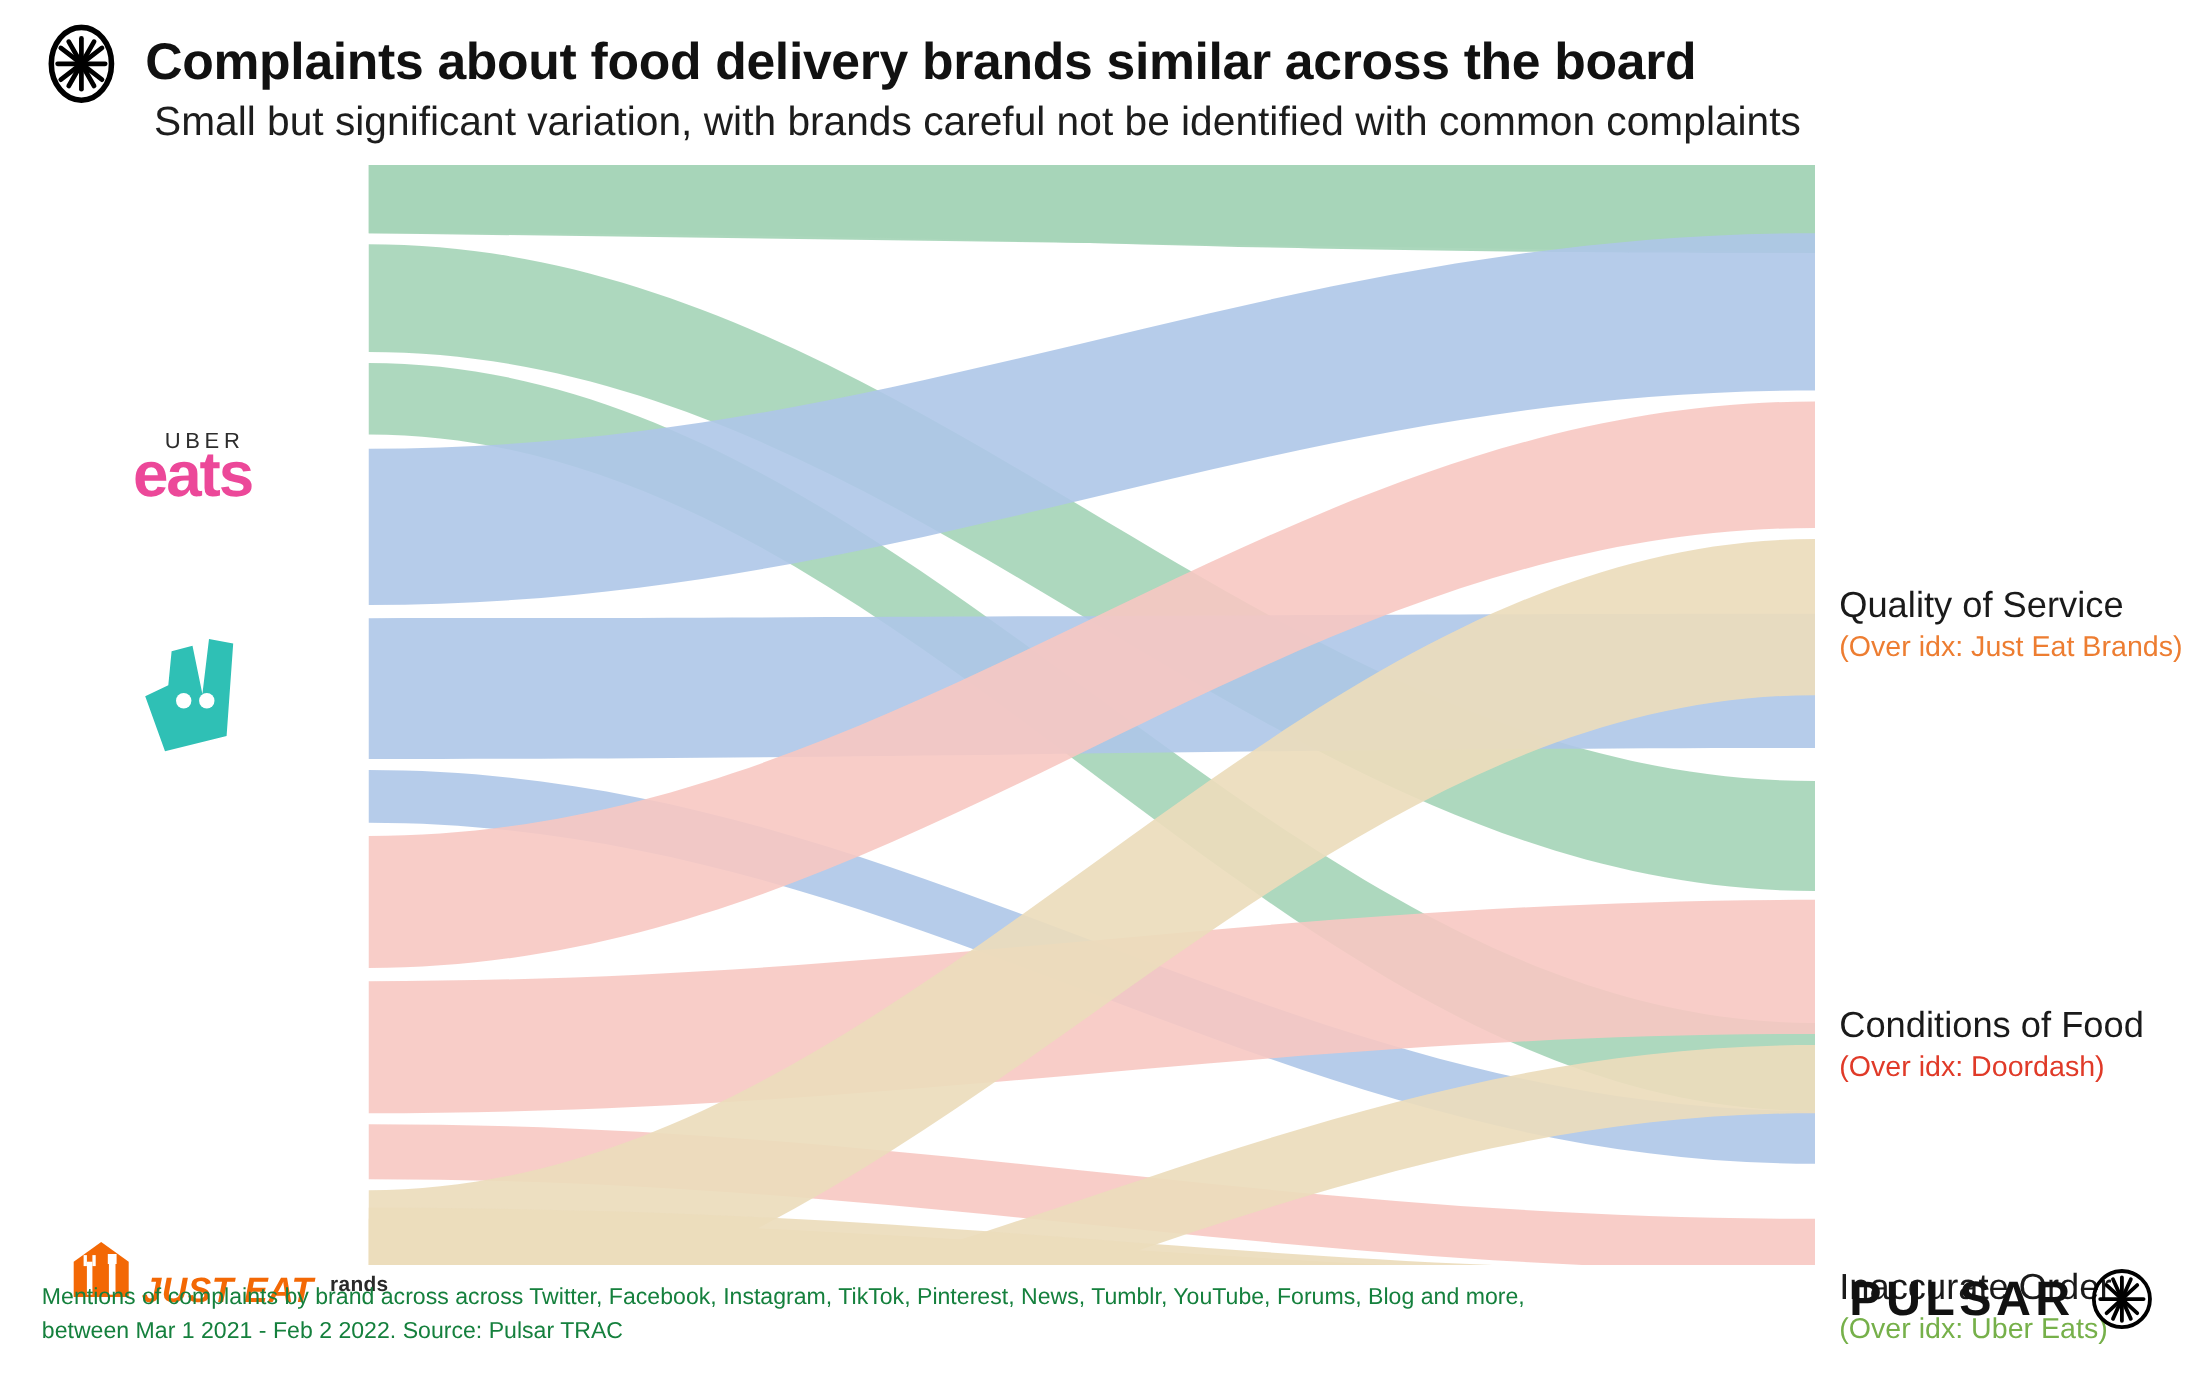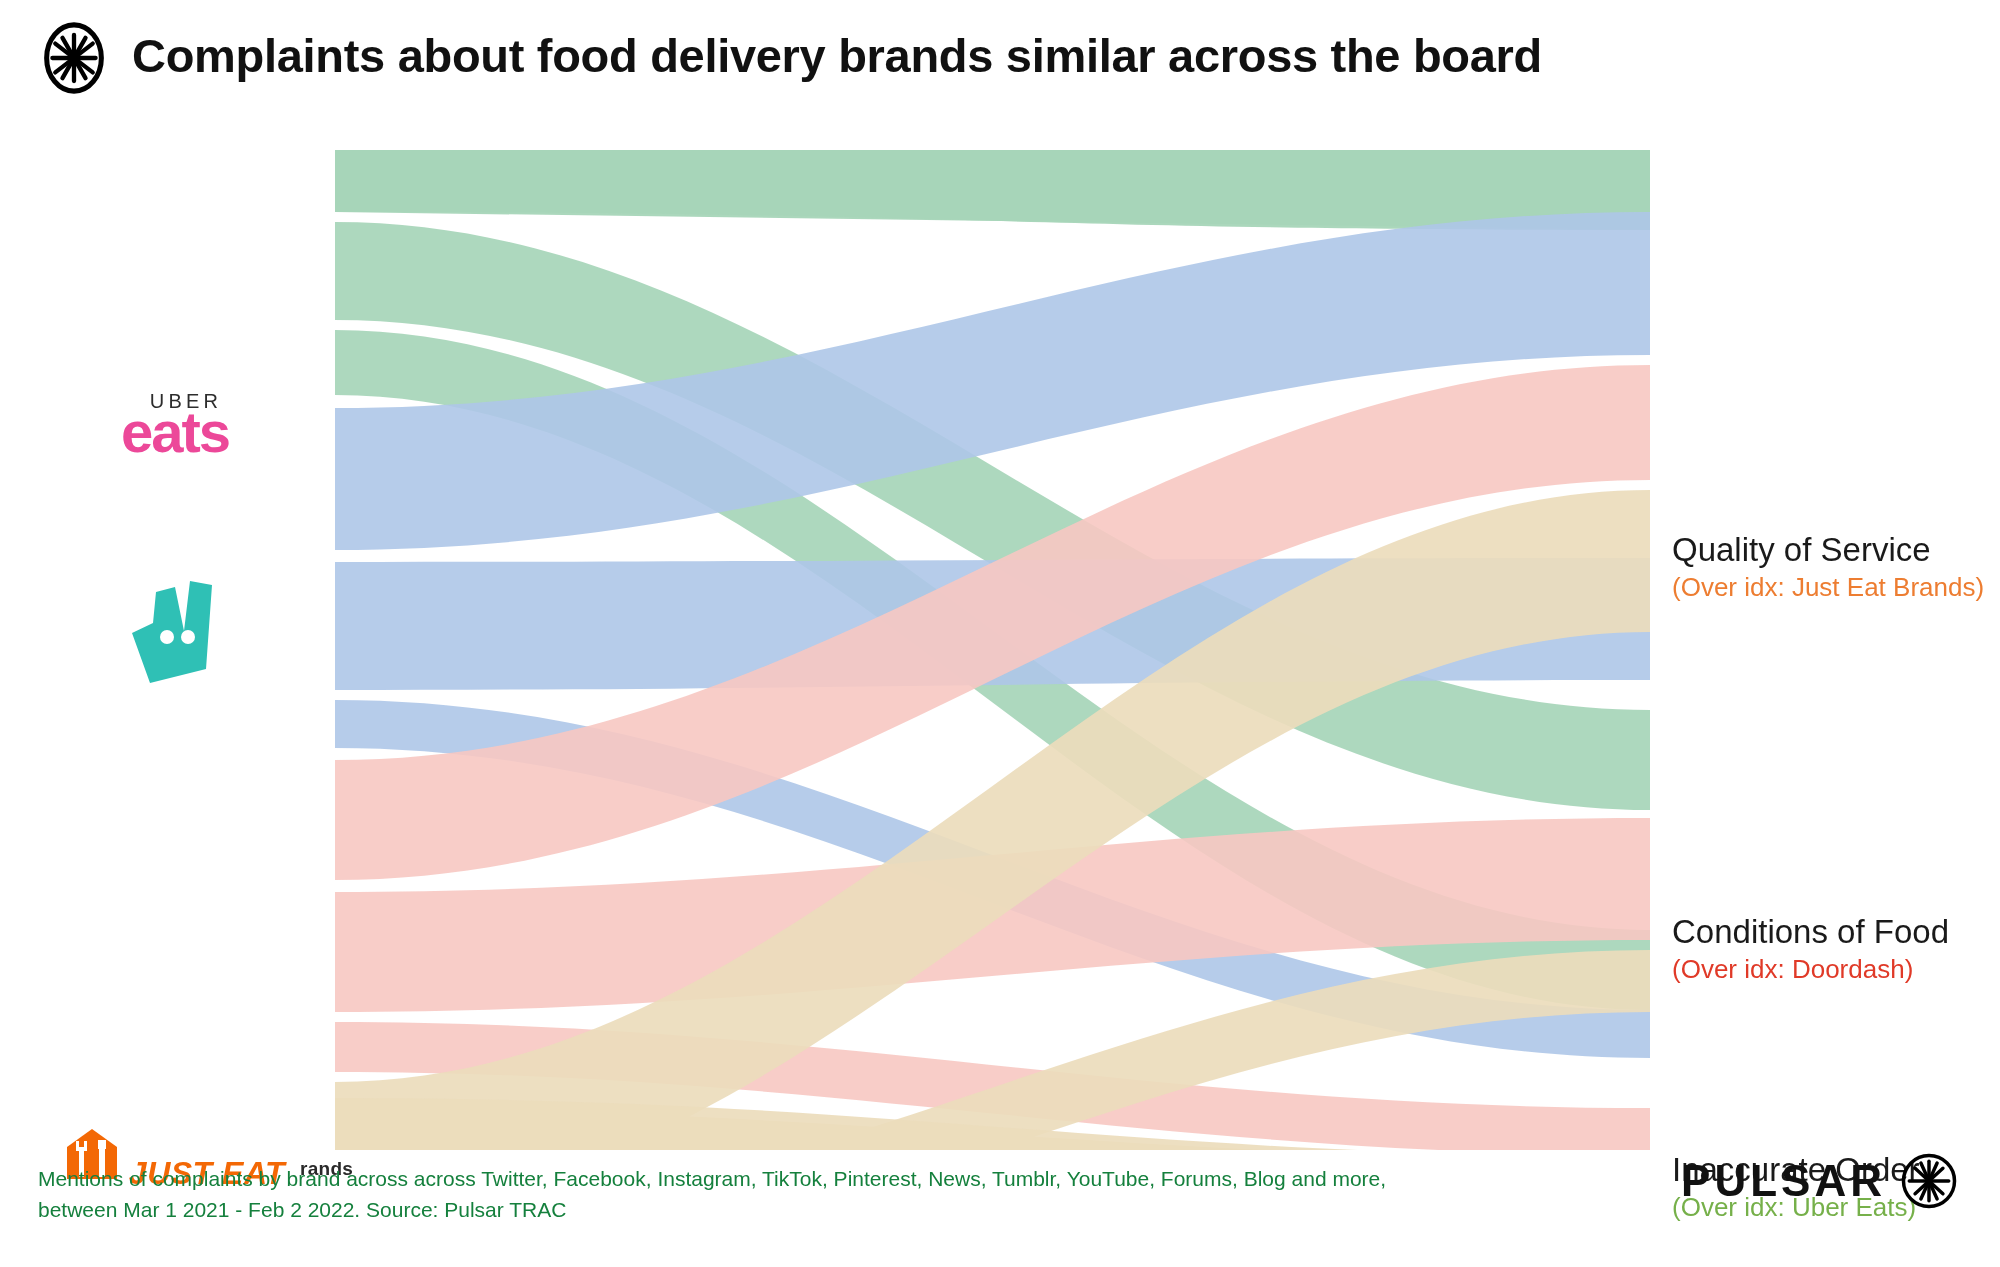--- a/index.html
+++ b/index.html
@@ -70,20 +70,21 @@
       <line x1="50" y1="18" x2="50" y2="82"></line>
       <line x1="24" y1="30" x2="76" y2="70"></line>
       <line x1="76" y1="30" x2="24" y2="70"></line>
       <line x1="20" y1="50" x2="80" y2="50"></line>
       <line x1="34" y1="22" x2="66" y2="78"></line>
       <line x1="66" y1="22" x2="34" y2="78"></line>
     </g>
   </svg>
 
   <div id="title">Complaints about food delivery brands similar across the board</div>
+  <div id="subtitle">Small but significant variation, with brands careful not be identified with common complaints</div>
 </div>
 
 <div id="chart-area">
 
   <svg id="sankey-svg" width="2000" height="1000" viewBox="0 0 2000 1000">
     <defs>
       <clipPath id="plot-clip">
         <rect x="335" y="-10" width="1315" height="1020"></rect>
       </clipPath>
     </defs>

